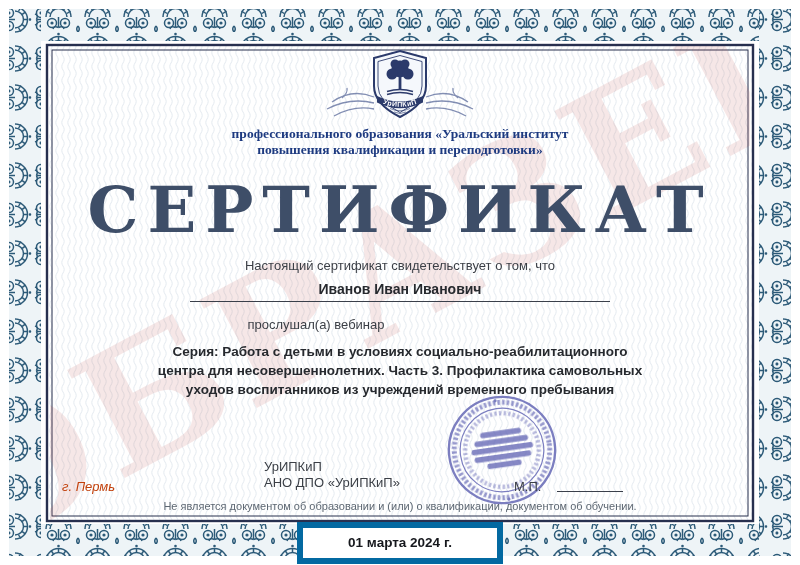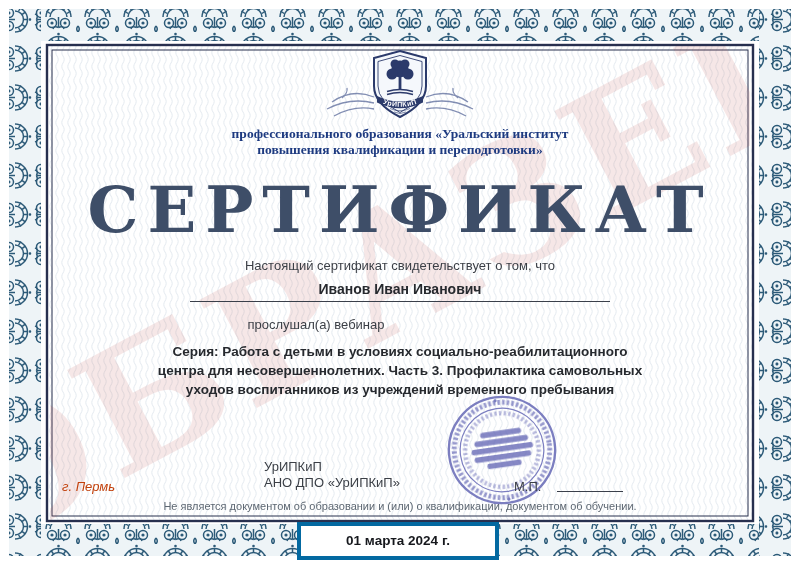--- a/index.html
+++ b/index.html
@@ -44,21 +44,21 @@
   .stamp{left:443px;top:391px;opacity:.88;}
   .stamp-ring{stroke:var(--stamp,#6a6db8);fill:none;}
   .stamp-bar{fill:var(--stamp,#6a6db8);}
   .director{left:264px;top:459px;font-size:13px;line-height:15.5px;color:#3b3f46;}
   .city{left:62px;top:479px;font-size:13px;color:#c2410c;font-style:italic;}
   .mp{left:514px;top:479px;font-size:13px;color:#3b3f46;}
   .sig-line{left:557px;top:491px;width:66px;height:0;border-top:1.5px solid #3a3f4a;}
   .disclaimer{left:0;top:500px;width:800px;text-align:center;font-size:11px;color:#5d6772;}
 
   .date-box{position:absolute;left:297px;top:522px;width:194px;height:30px;background:#fff;
-            border:4px solid #0369a1;z-index:4;text-align:center;line-height:30px;
+            border:6px solid #0369a1;z-index:4;text-align:center;line-height:30px;
             font-size:13.5px;font-weight:bold;color:#16181d;}
 </style>
 </head>
 <body>
 
 <div class="page">
 
   <svg class="border-svg" width="800" height="565" viewBox="0 0 800 565">
     <defs>
       <pattern id="orn" width="39" height="32" patternUnits="userSpaceOnUse">

